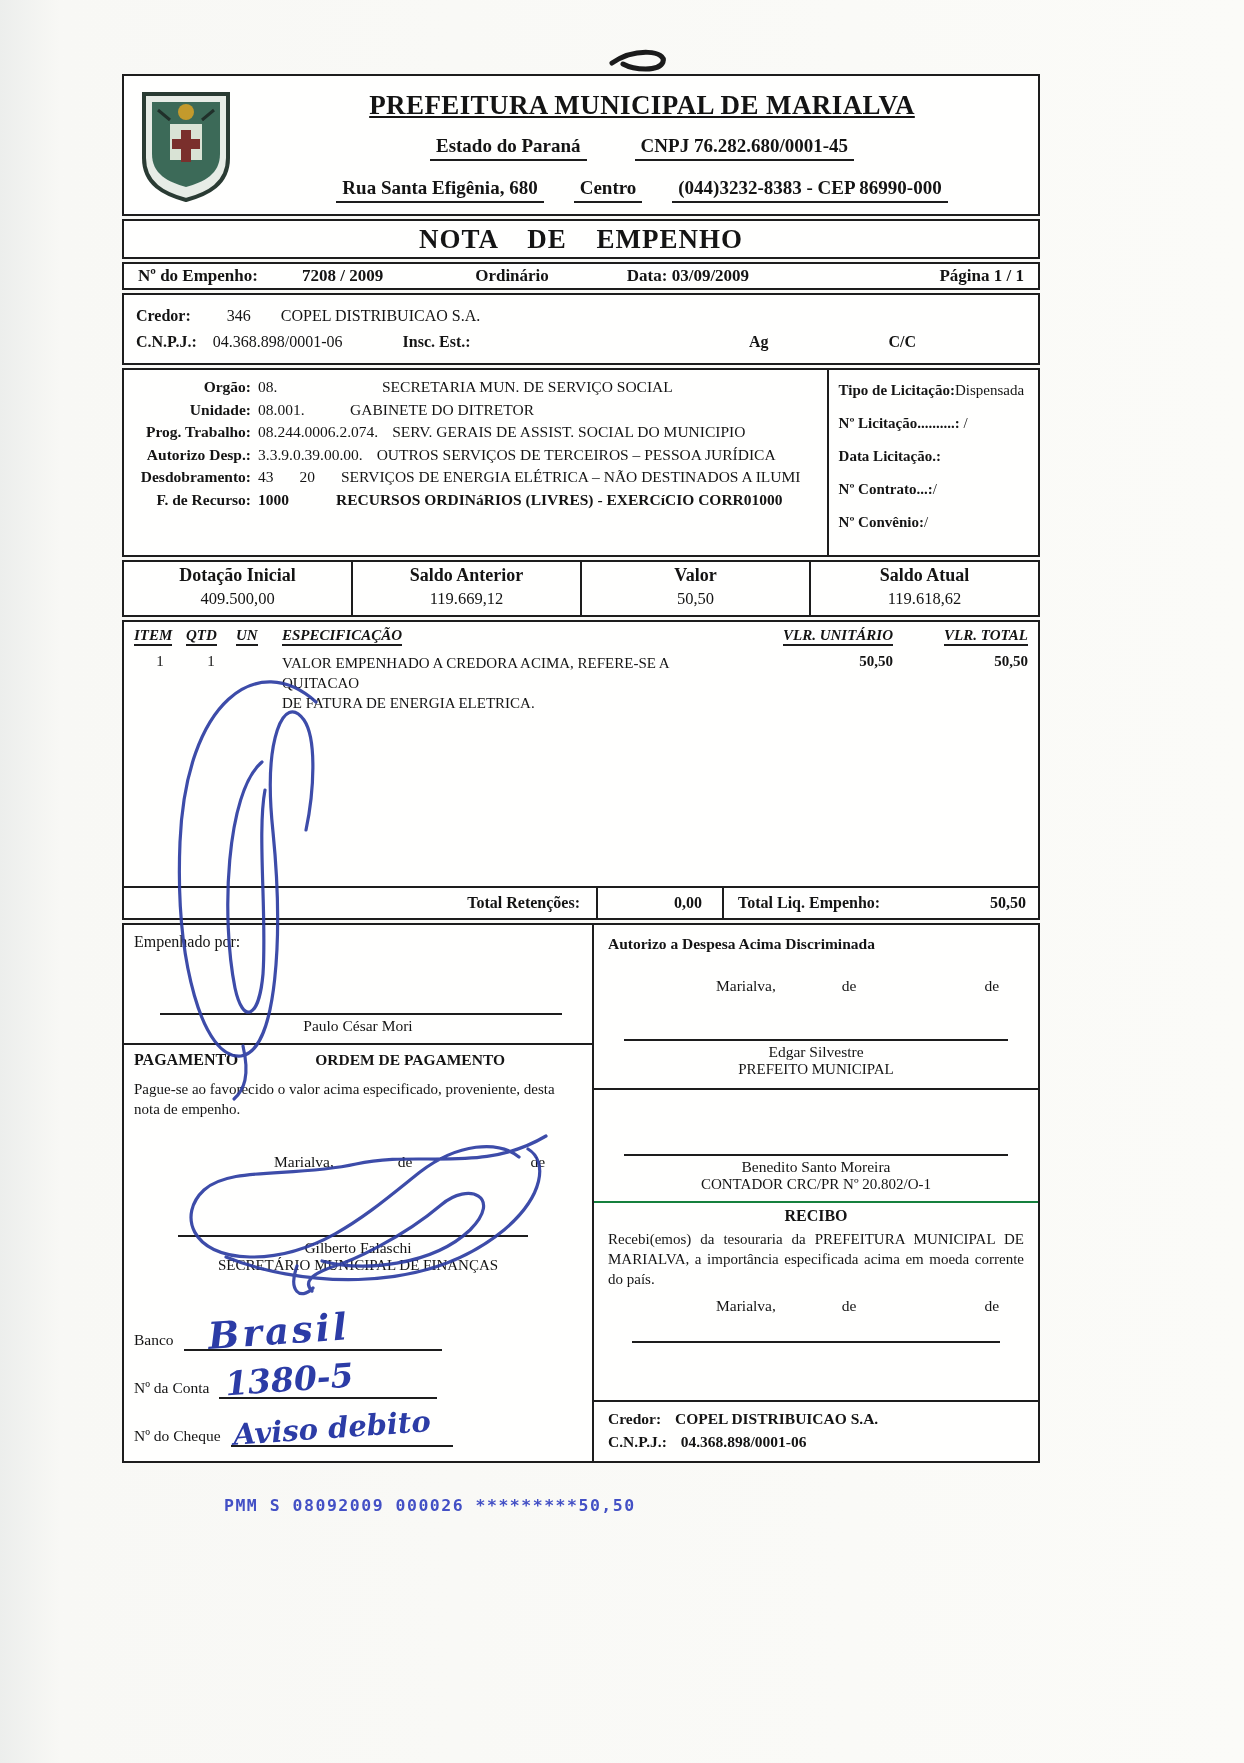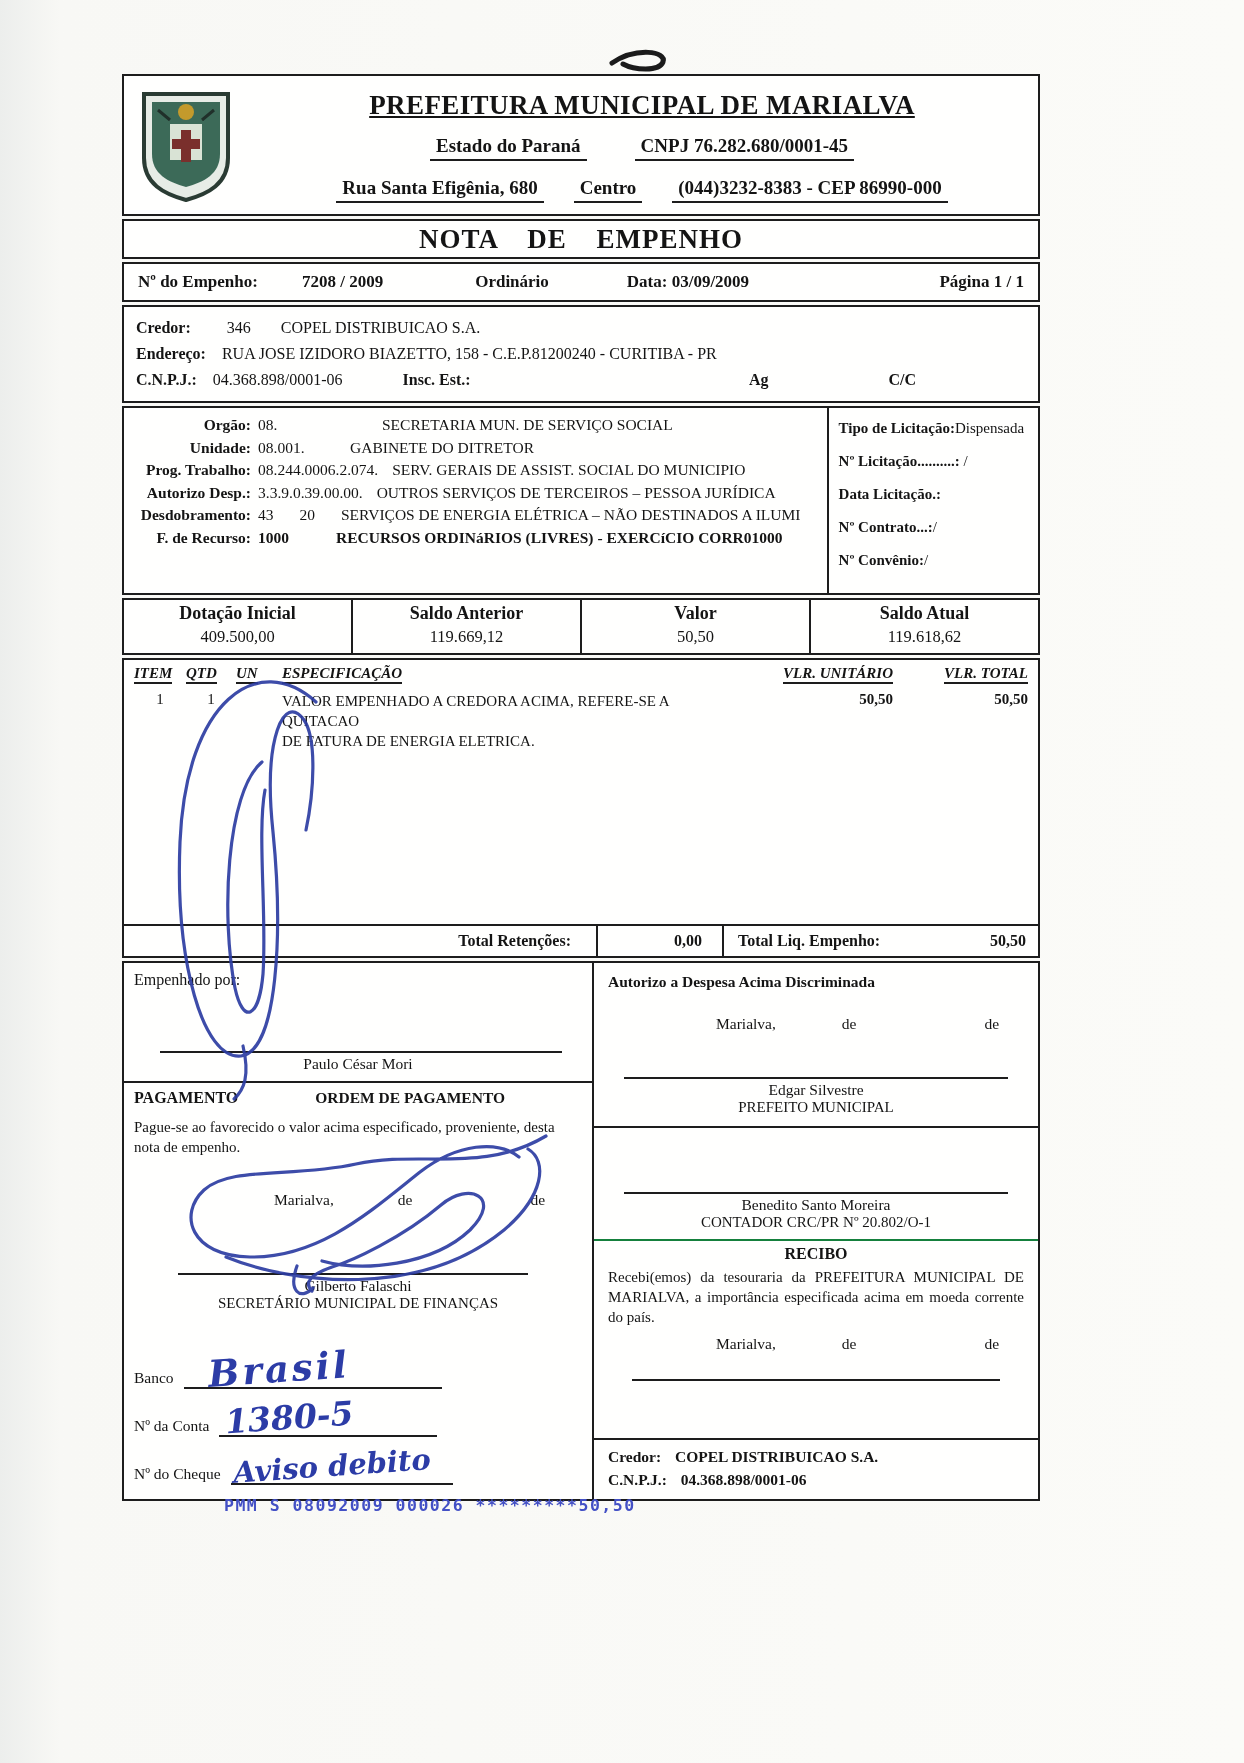--- a/index.html
+++ b/index.html
@@ -19,21 +19,21 @@
   .h-title { font-size:27px; font-weight:bold; text-decoration:underline; letter-spacing:.4px; }
   .h-line2 { margin-top:14px; display:flex; justify-content:center; gap:48px; font-size:19px; font-weight:bold; }
   .h-line3 { margin-top:16px; display:flex; justify-content:center; gap:30px; font-size:19px; font-weight:bold; }
   .u { border-bottom:2px solid #1d1d1d; padding:0 6px 2px; }
 
   
   .title-bar { height:40px; display:flex; align-items:center; justify-content:center;
                font-size:27px; font-weight:bold; word-spacing:22px; letter-spacing:1px; }
 
   
-  .emp-row { height:40px; display:flex; align-items:center; padding:0 14px; font-size:17px; font-weight:bold; }
+  .emp-row { height:28px; display:flex; align-items:center; padding:0 14px; font-size:17px; font-weight:bold; }
   .emp-num-label { margin-right:44px; }
   .emp-num { margin-right:92px; }
   .emp-tipo { margin-right:78px; }
   .emp-pagina { margin-left:auto; }
 
   
   .credor-box { padding:8px 12px; font-size:16px; line-height:26px; }
   .crow { display:flex; align-items:baseline; }
   .bold { font-weight:bold; }
   .cred-cod { margin-left:36px; }
@@ -72,21 +72,21 @@
   .c-un   { flex:0 0 46px; }
   .c-esp  { flex:1; }
   .c-vu   { flex:0 0 150px; text-align:right; }
   .c-vt   { flex:0 0 135px; text-align:right; }
   .irow { display:flex; font-size:15px; margin-top:9px; align-items:flex-start; }
   .irow .c-item, .irow .c-qtd { text-align:center; }
   .ival { font-weight:bold; }
   .esp-l { line-height:20px; }
   .totals { margin-top:auto; display:flex; border-top:2px solid #1d1d1d; margin-left:-10px; margin-right:-10px;
             height:32px; align-items:center; font-size:16px; font-weight:bold; }
-  .t1 { flex:0 0 472px; text-align:right; padding-right:25px; }
+  .t1 { flex:0 0 472px; text-align:right; padding-right:16px; }
   .t2 { flex:0 0 128px; border-left:2px solid #1d1d1d; border-right:2px solid #1d1d1d;
         text-align:right; padding-right:20px; height:100%; display:flex; align-items:center; justify-content:flex-end; }
   .t3 { flex:0 0 190px; padding-left:14px; }
   .t4 { flex:1; text-align:right; padding-right:12px; }
 
   
   .bottom-box { display:flex; min-height:540px; margin-bottom:0; }
   .bcol-left { flex:0 0 470px; border-right:2px solid #1d1d1d; padding:8px 10px 10px; display:flex; flex-direction:column; position:relative; }
   .bcol-right { flex:1; padding:8px 0 0; display:flex; flex-direction:column; position:relative; }
 
@@ -176,24 +176,20 @@
       <span class="emp-pagina">Página  1 / 1</span>
     </div>
 
     <div class="box credor-box">
       <div class="crow">
         <span class="bold">Credor:</span>
         <span class="cred-cod">346</span>
         <span class="cred-nome">COPEL DISTRIBUICAO S.A.</span>
       </div>
       <div class="crow">
-        <span class="bold">Endereço:</span>
-        <span class="cred-end">RUA JOSE IZIDORO BIAZETTO, 158  -  C.E.P.81200240  -  CURITIBA  -  PR</span>
-      </div>
-      <div class="crow">
         <span class="bold">C.N.P.J.:</span>
         <span class="cred-end">04.368.898/0001-06</span>
         <span class="bold insc">Insc. Est.:</span>
         <span class="bold ag">Ag</span>
         <span class="bold cc">C/C</span>
       </div>
     </div>
 
     <div class="box budget-box">
       <div class="bleft">

